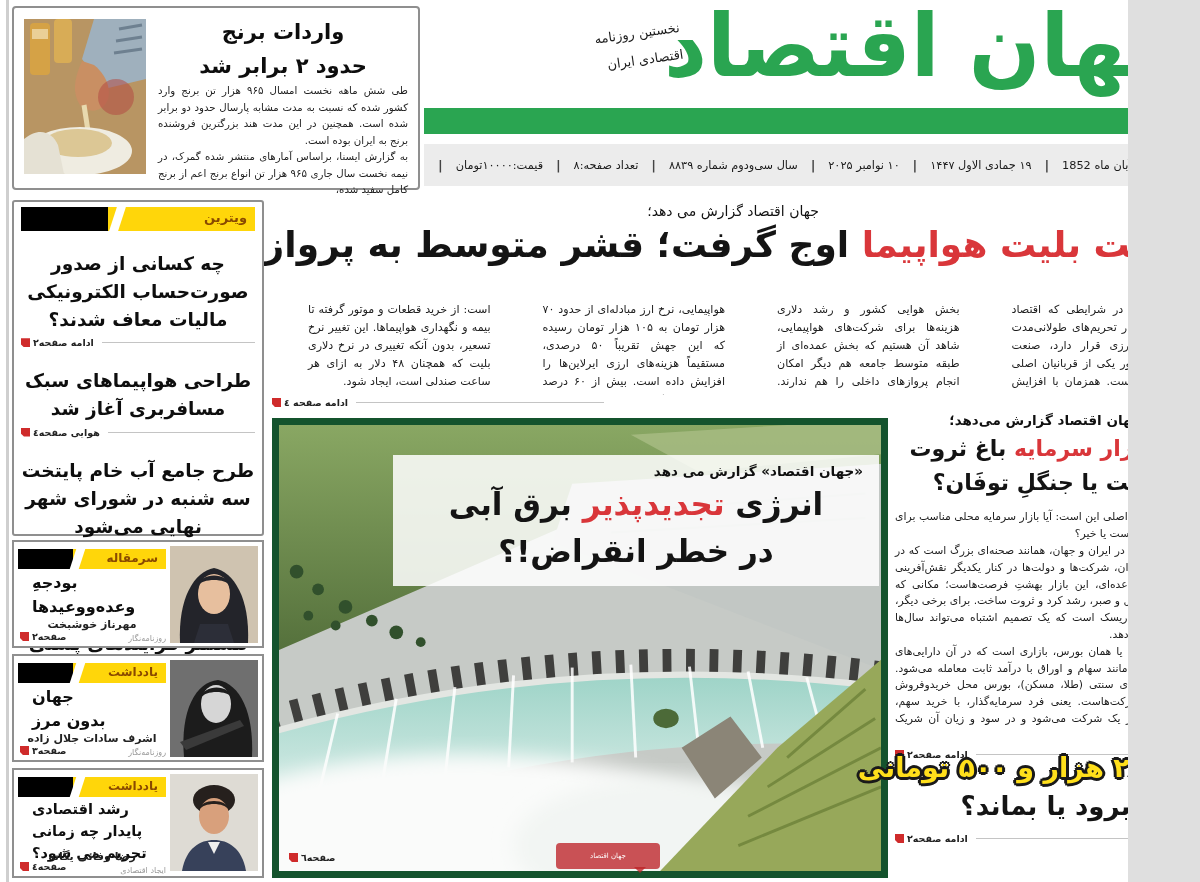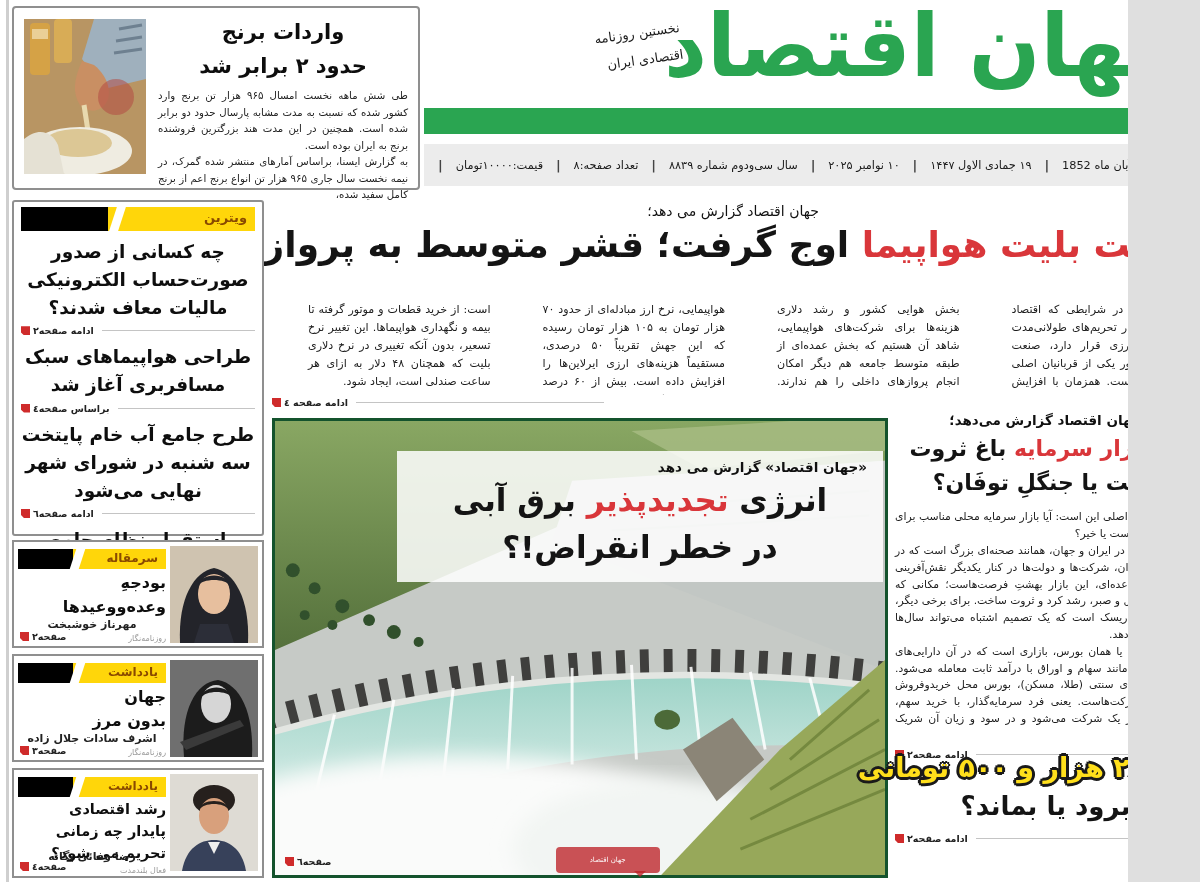--- a/index.html
+++ b/index.html
@@ -14,21 +14,21 @@
            clip-path:polygon(0 0,100% 0,100% 100%,32% 100%,0 68%); margin-right:3px; }
   .ctext { font-size:9.5px; font-weight:bold; color:#222; white-space:nowrap; direction:rtl; }
   .cline { flex:1; border-top:1px solid #c4c4c4; margin-left:8px; }
 
   
   .rice { position:absolute; left:12px; top:6px; width:408px; height:184px;
           border:2px solid #8f8f8f; border-radius:4px; background:#fff; }
   .rice-photo { position:absolute; left:10px; top:11px; width:122px; height:155px; }
   .rice-text { position:absolute; left:144px; top:8px; right:10px; bottom:5px; }
   .rice-headline { font-size:21px; font-weight:bold; color:#0d0d0d; text-align:center; line-height:1.6; }
-  .rice-body { margin-top:5px; font-size:10.2px; line-height:1.62; text-align:justify; color:#222; }
+  .rice-body { font-size:10.2px; line-height:1.62; text-align:justify; color:#222; }
   .rice .marker-row { margin-top:1px; }
 
   
   .masthead { position:absolute; left:424px; top:0; width:772px; height:140px; }
   .logo-text { position:absolute; right:8px; top:-8px; font-size:84px; font-weight:bold;
                color:#2aa551; line-height:1.3; transform:scaleY(1.04); white-space:nowrap; }
   .logo-bar { position:absolute; left:0; right:-4px; top:108px; height:26px; background:#2aa551; }
   .tagline { position:absolute; left:138px; top:22px; width:120px; text-align:right;
              font-size:13px; color:#1c1c1c; line-height:2.1; transform:rotate(-8deg); }
   .datebar { position:absolute; left:424px; top:144px; width:770px; height:42px; background:#ececec;
@@ -50,42 +50,42 @@
   .lead-more { position:absolute; left:272px; top:397px; width:332px; }
 
   
   .vitrine { position:absolute; left:12px; top:200px; width:252px; height:336px;
              border:2px solid #8f8f8f; border-radius:3px; padding:5px 7px; background:#fff; }
   .ybar { position:relative; height:24px; background:#000000; overflow:hidden; }
   .ybar .yfill { position:absolute; right:0; top:0; bottom:0; width:63%; background:#ffd60a; }
   .ybar .ynotch { position:absolute; right:57%; top:-2px; bottom:-2px; width:9px; background:#fff;
                   transform:skewX(-18deg); }
   .ybar .ylabel { position:absolute; right:8px; top:3px; font-size:13px; font-weight:bold; color:#8a4a00; }
-  .vitem { padding-top:7px; }
+  .vitem { padding-top:19px; }
   .vitem .vtitle { font-size:18.5px; font-weight:bold; text-align:center; line-height:1.52; color:#0e0e0e; }
   .vitem .marker-row { margin-top:3px; }
 
   
   .obox { position:absolute; left:12px; width:252px; height:108px; border:2px solid #8f8f8f;
           background:#fff; }
   .obox .photo { position:absolute; right:4px; top:4px; width:88px; height:97px; }
   .obox .ybar { position:absolute; left:4px; right:96px; top:7px; height:20px; }
   .obox .ylabel { font-size:12px; top:2px; }
-  .obox .otitle { position:absolute; left:18px; right:96px; top:29px; text-align:right;
+  .obox .otitle { position:absolute; left:18px; right:96px; top:29px; text-align:left;
                   font-size:16px; font-weight:bold; line-height:1.5; color:#0e0e0e; }
   .obox .otitle.small { font-size:14.5px; }
   .obox .oauthor { position:absolute; left:4px; right:96px; top:76px; text-align:center;
                    font-size:11px; font-weight:bold; color:#222; }
   .obox .orole { position:absolute; left:4px; right:96px; top:92px; text-align:right;
                  font-size:8px; color:#999; }
   .obox .opage { position:absolute; left:6px; bottom:4px; }
 
   
   .hydro { position:absolute; left:272px; top:418px; width:616px; height:460px;
-           border:3px solid #14532d; background:#c6cac6; }
+           border:7px solid #14532d; background:#c6cac6; }
   .hydro svg.art { position:absolute; left:0; top:0; width:100%; height:100%; }
   .hydro-overlay { position:absolute; right:2px; top:30px; width:486px;
                    background:rgba(255,255,255,0.86); padding:8px 16px 12px; }
   .hydro-kicker { text-align:right; font-size:13.5px; font-weight:bold; color:#101010; }
   .hydro-headline { margin-top:2px; text-align:center; font-size:31px; font-weight:bold;
                     line-height:1.5; color:#141414; }
   .hydro-page { position:absolute; left:10px; bottom:8px; }
   .hydro-watermark { position:absolute; left:46%; bottom:2px; width:104px; height:26px;
                      background:rgba(190,35,40,0.78); border-radius:4px; color:#fff; font-size:7px;
                      display:flex; align-items:center; justify-content:center; }
@@ -200,21 +200,21 @@
         <span class="cicon"></span>
         <span class="ctext">ادامه صفحه۲</span>
         <span class="cline"></span>
       </div>
     </div>
 
     <div class="vitem">
       <div class="vtitle">طراحی هواپیماهای سبک مسافربری آغاز شد</div>
       <div class="marker-row">
         <span class="cicon"></span>
-        <span class="ctext">براساس صفحه٤</span>
+        <span class="ctext">هوایی صفحه٤</span>
         <span class="cline"></span>
       </div>
     </div>
 
     <div class="vitem">
       <div class="vtitle">طرح جامع آب خام پایتخت سه شنبه در شورای شهر نهایی می‌شود</div>
       <div class="marker-row">
         <span class="cicon"></span>
         <span class="ctext">ادامه صفحه٦</span>
         <span class="cline"></span>
@@ -293,21 +293,21 @@
     <div class="ybar">
       <span class="yfill"></span>
       <span class="ynotch"></span>
       <span class="ylabel">یادداشت</span>
     </div>
     <div class="otitle small">
       <span style="display:block">رشد اقتصادی پایدار چه زمانی</span>
       <span style="display:block">تحریم می شود؟</span>
     </div>
     <div class="oauthor" style="top:80px">رضا وفائی یگانه</div>
-    <div class="orole" style="top:96px">فعال بلندمدت</div>
+    <div class="orole" style="top:96px">ایجاد اقتصادی</div>
     <div class="opage marker-row">
       <span class="cicon"></span>
       <span class="ctext">صفحه٤</span>
     </div>
   </div>
 
   <div class="hydro">
     <svg class="art" viewBox="0 0 616 456" preserveAspectRatio="none">
       <defs>
         <linearGradient id="hillg" x1="0" y1="0" x2="0" y2="1">

